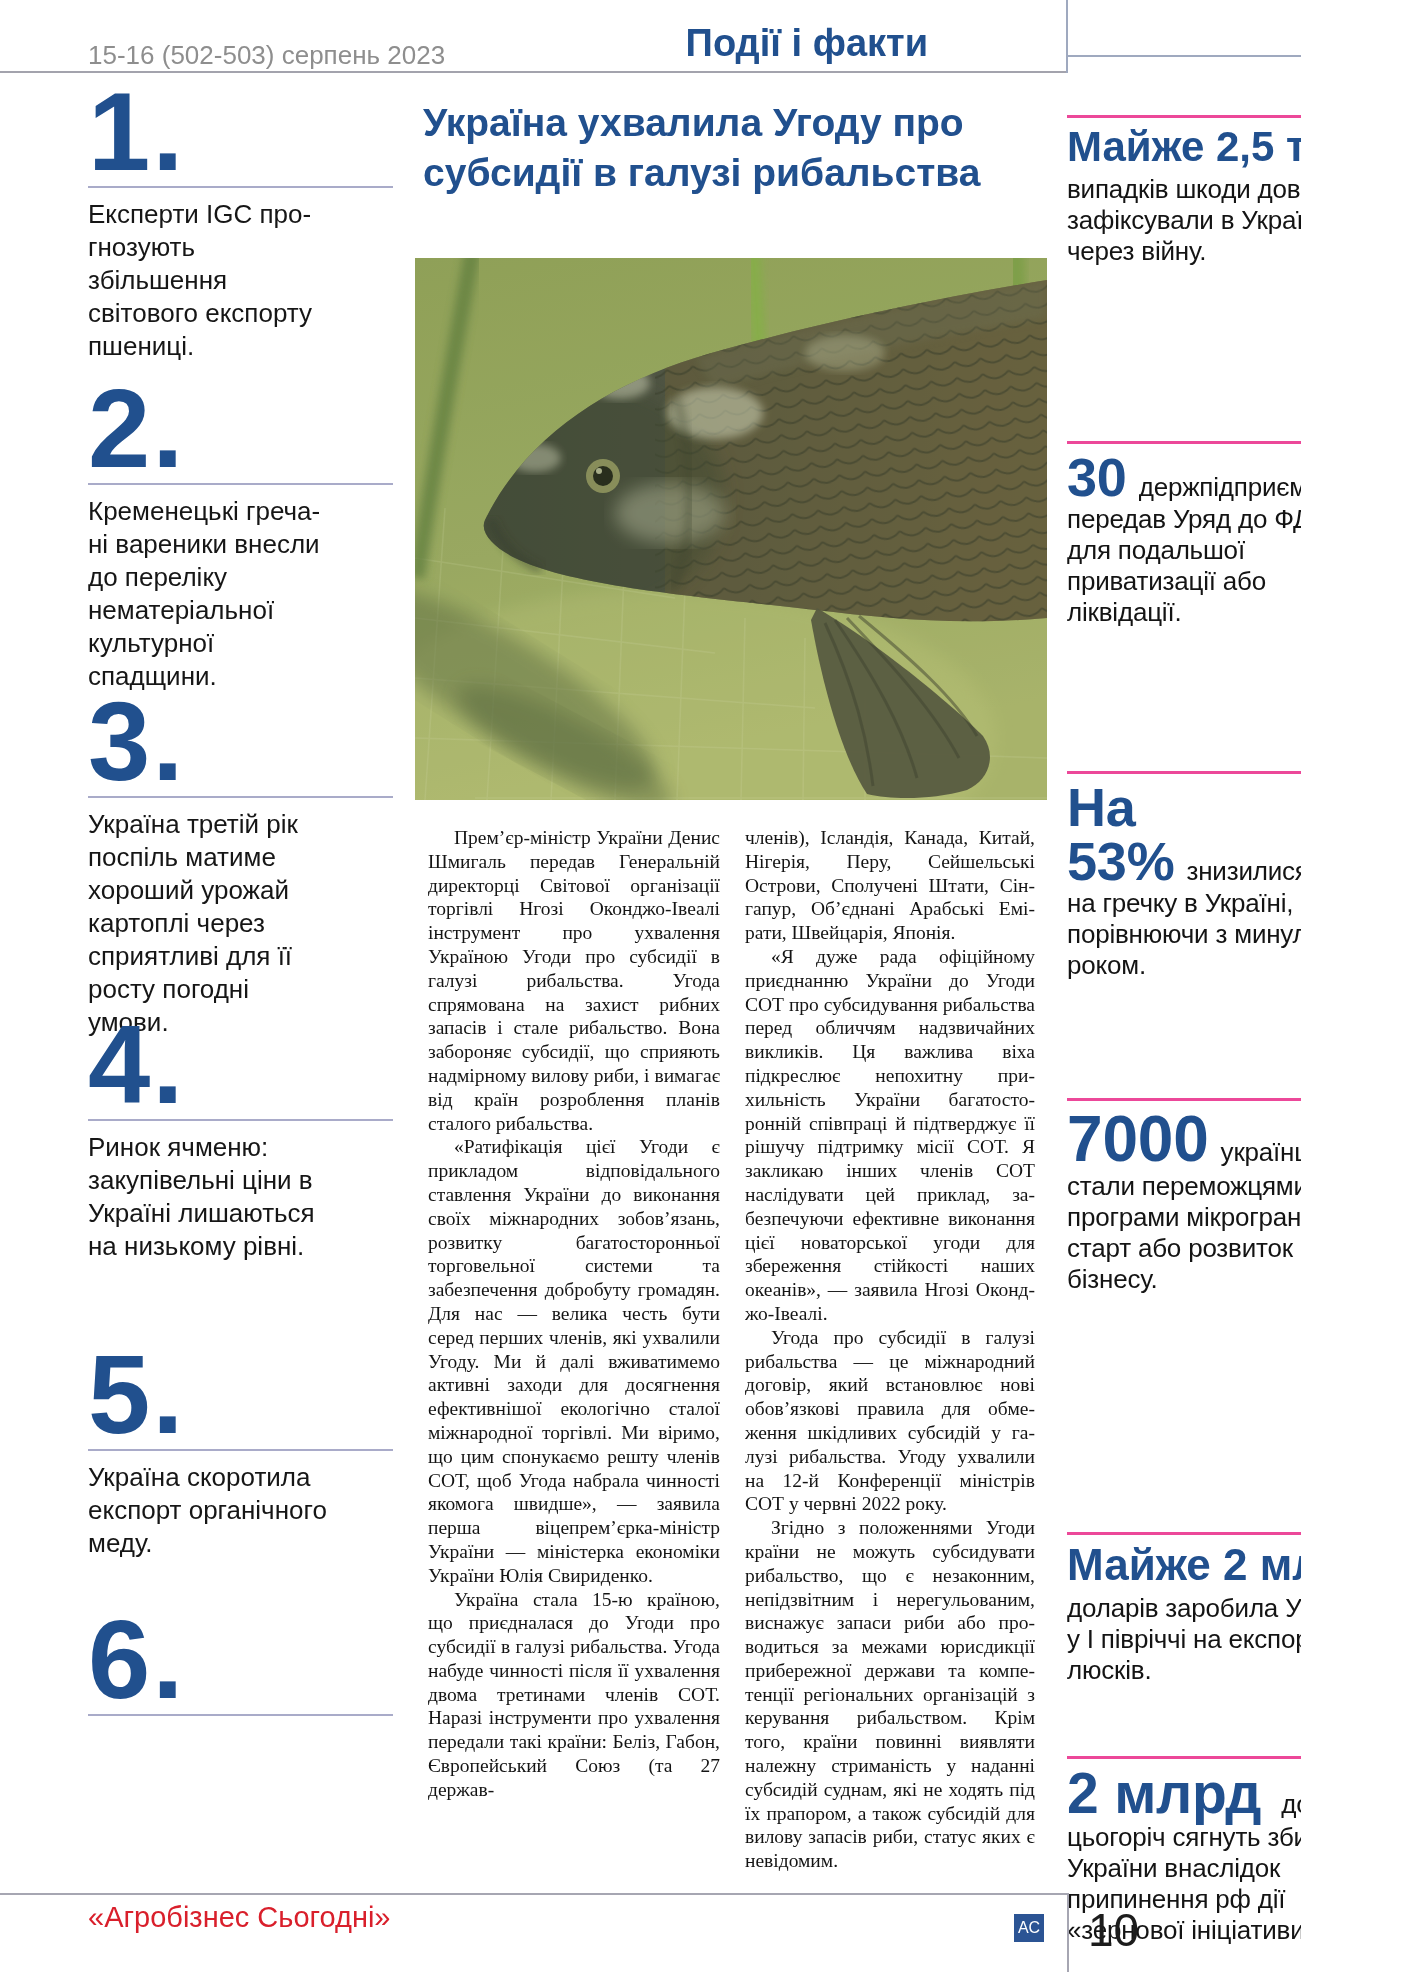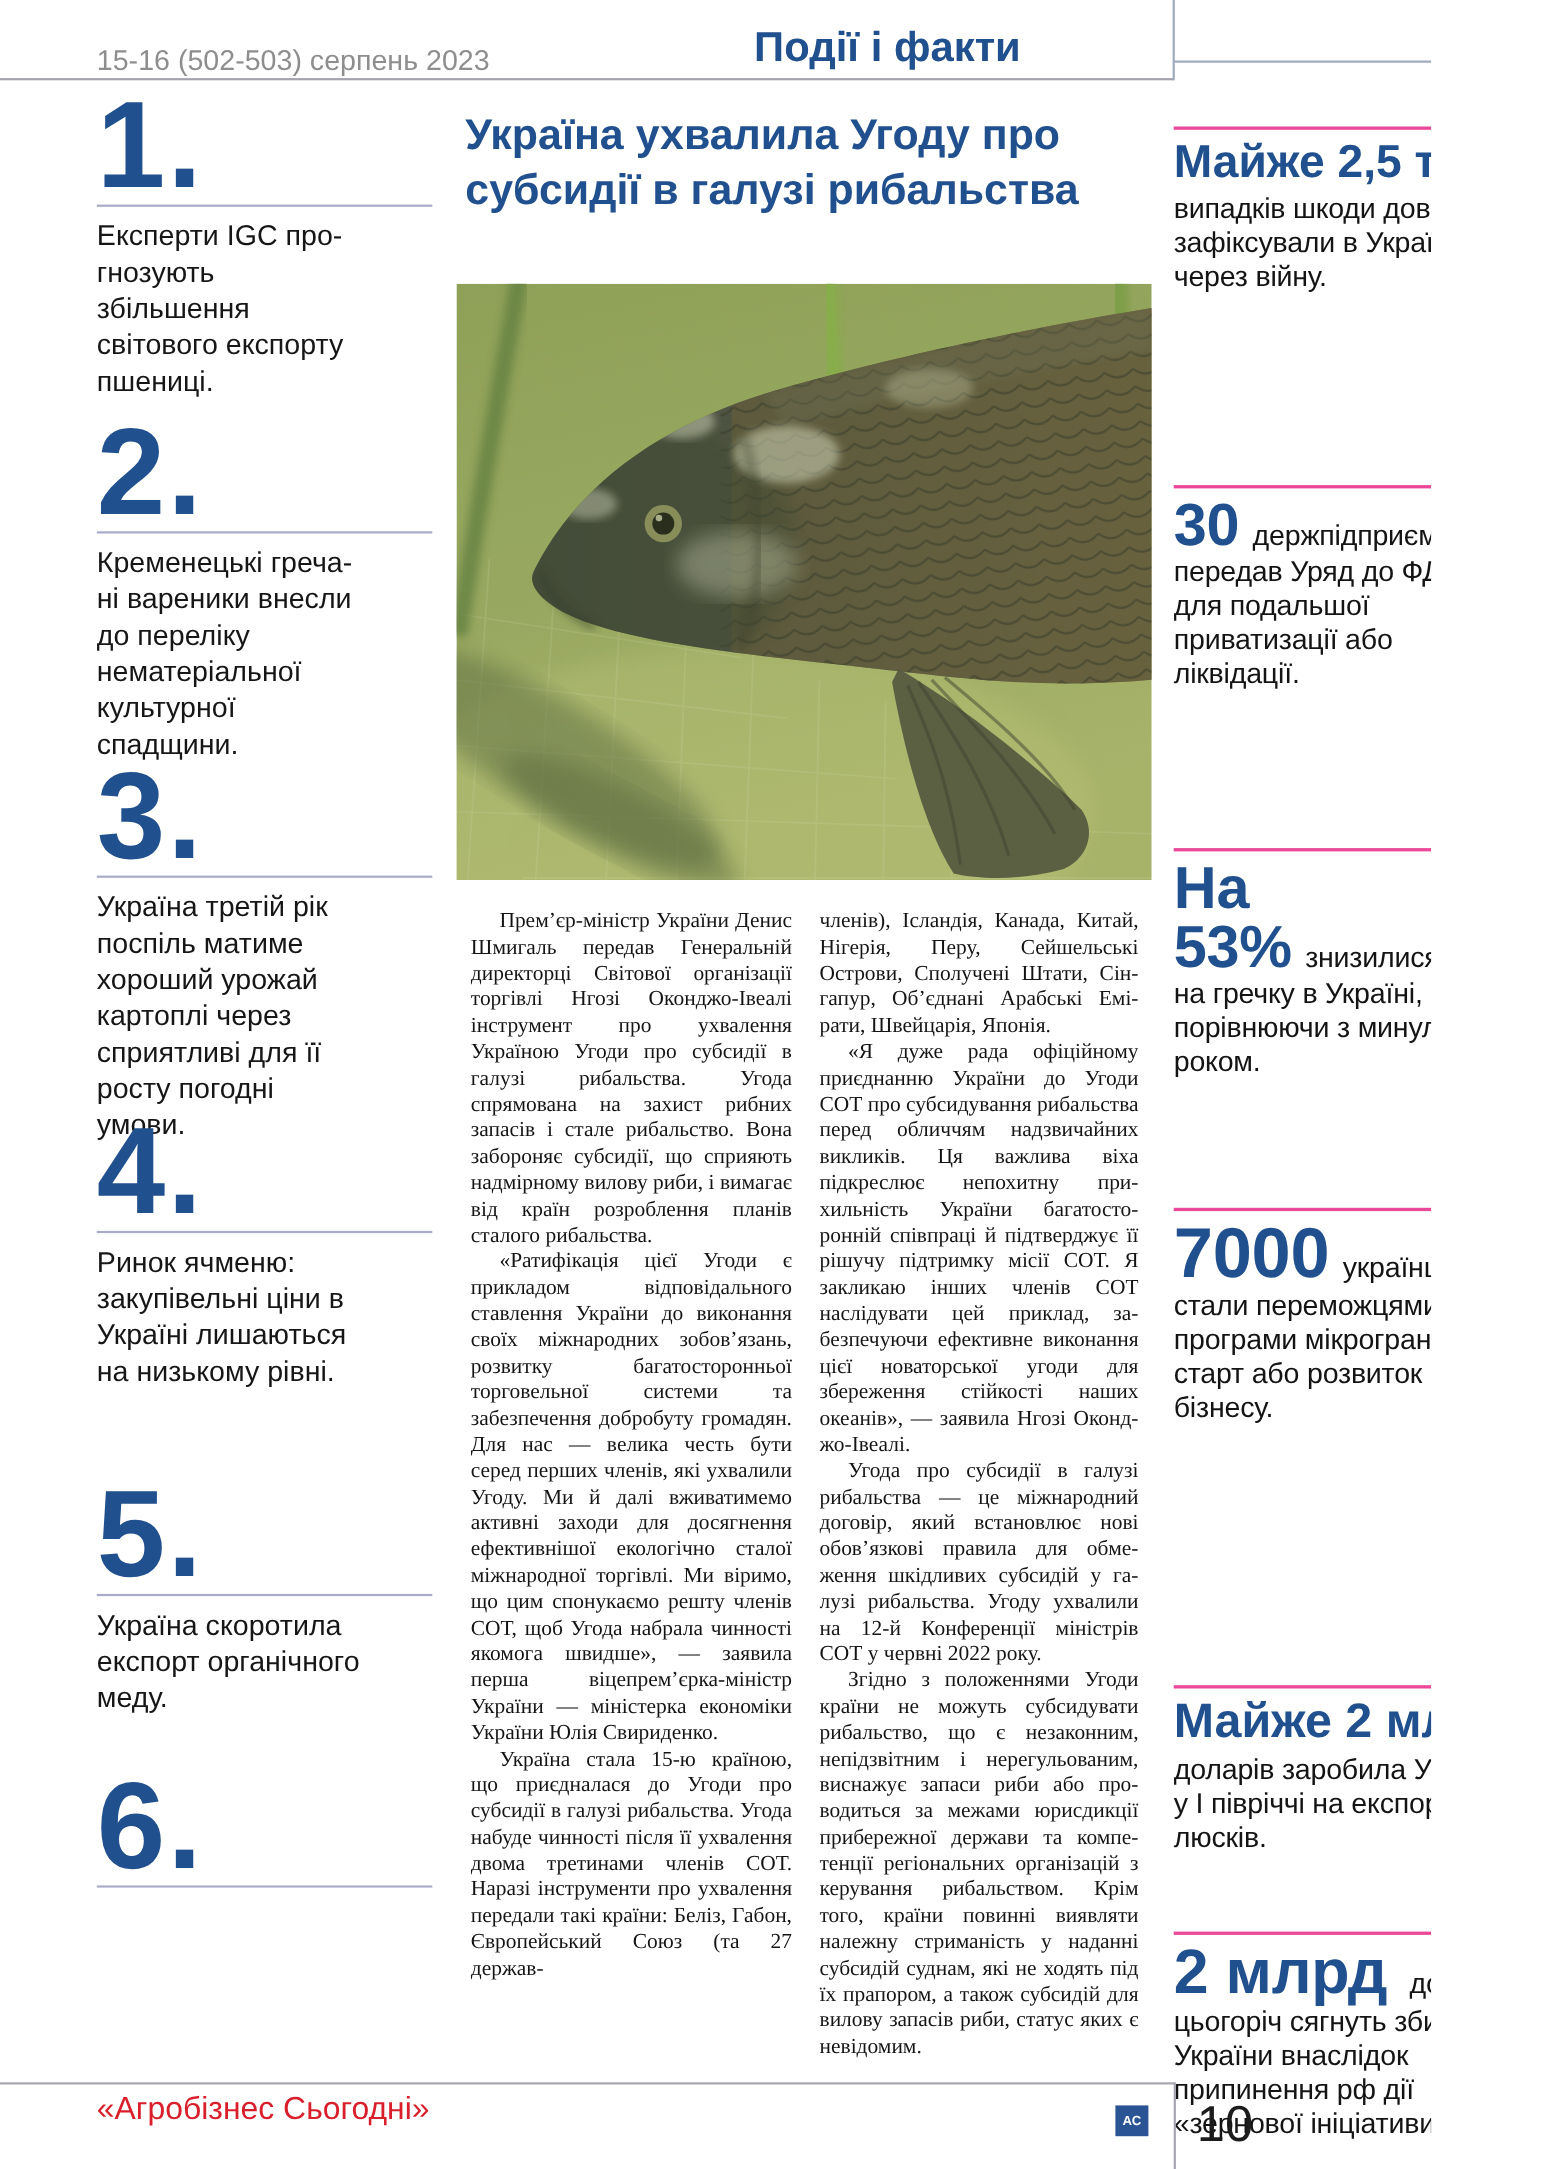--- a/index.html
+++ b/index.html
@@ -41,21 +41,21 @@
   .stat-3{top:771px;}  .stat-3 .stat-big{font-size:54px;margin-right:12px;text-align:center;}
   .stat-4{top:1098px;} .stat-4 .stat-big{font-size:64px;margin-right:12px;}
   .stat-5{top:1513px;margin-top:19px;} .stat-5 .stat-big{font-size:44px;}
   .stat-6{top:1756px;} .stat-6 .stat-big{font-size:57px;margin-right:20px;}
 
   
   .footer-rule{position:absolute;left:0;top:1893px;width:1068px;height:2px;background:#a6a6b2;}
   .footer-vline{position:absolute;left:1067px;top:1893px;width:2px;height:79px;background:#a6a6b2;}
   .magazine-name{position:absolute;left:88px;top:1901px;font-size:29px;color:#d91f2b;}
   .logo-box{position:absolute;left:1014px;top:1914px;width:30px;height:28px;background:#2b5494;
-            color:#ffffff;font-weight:700;font-size:12px;display:flex;align-items:center;justify-content:center;}
+            color:#ffffff;font-weight:400;font-size:16px;display:flex;align-items:center;justify-content:center;}
   .page-number{position:absolute;left:1088px;top:1903px;font-size:46px;color:#1c1c1c;}
 </style>
 </head>
 <body>
 
 <div class="page">
 
   <div class="issue-date">15-16 (502-503) серпень 2023</div>
   <div class="section-title">Події і факти</div>
   <div class="header-rule"></div>

